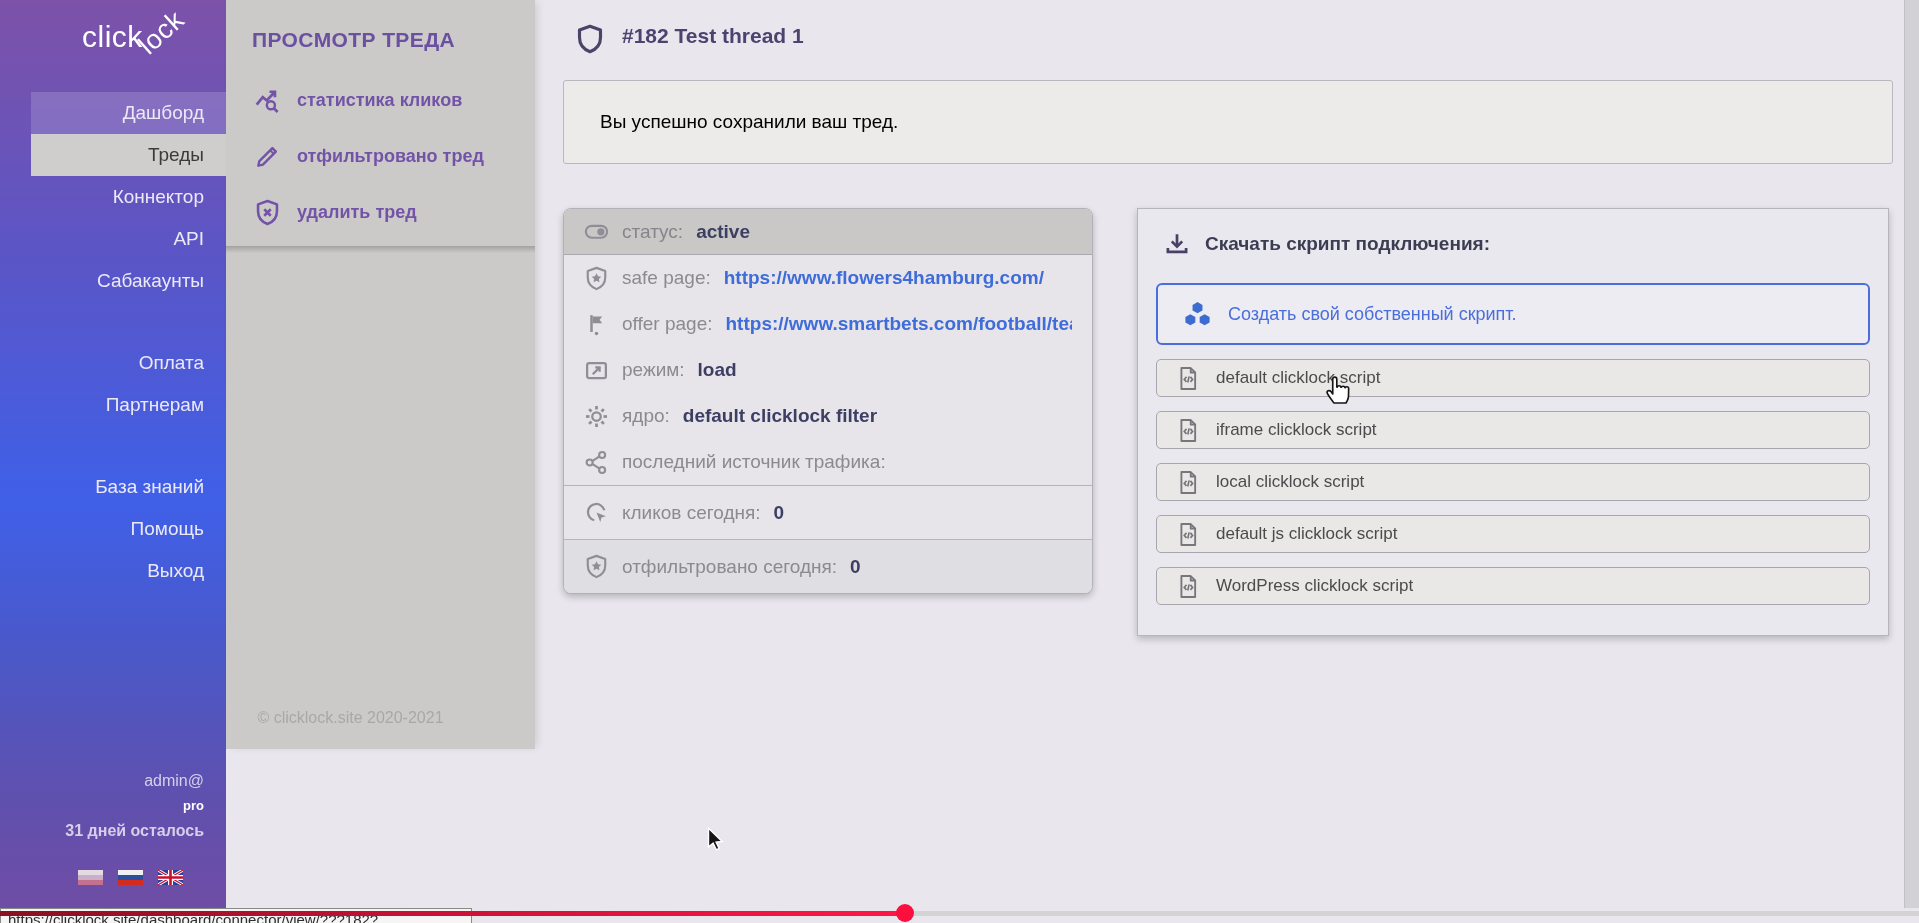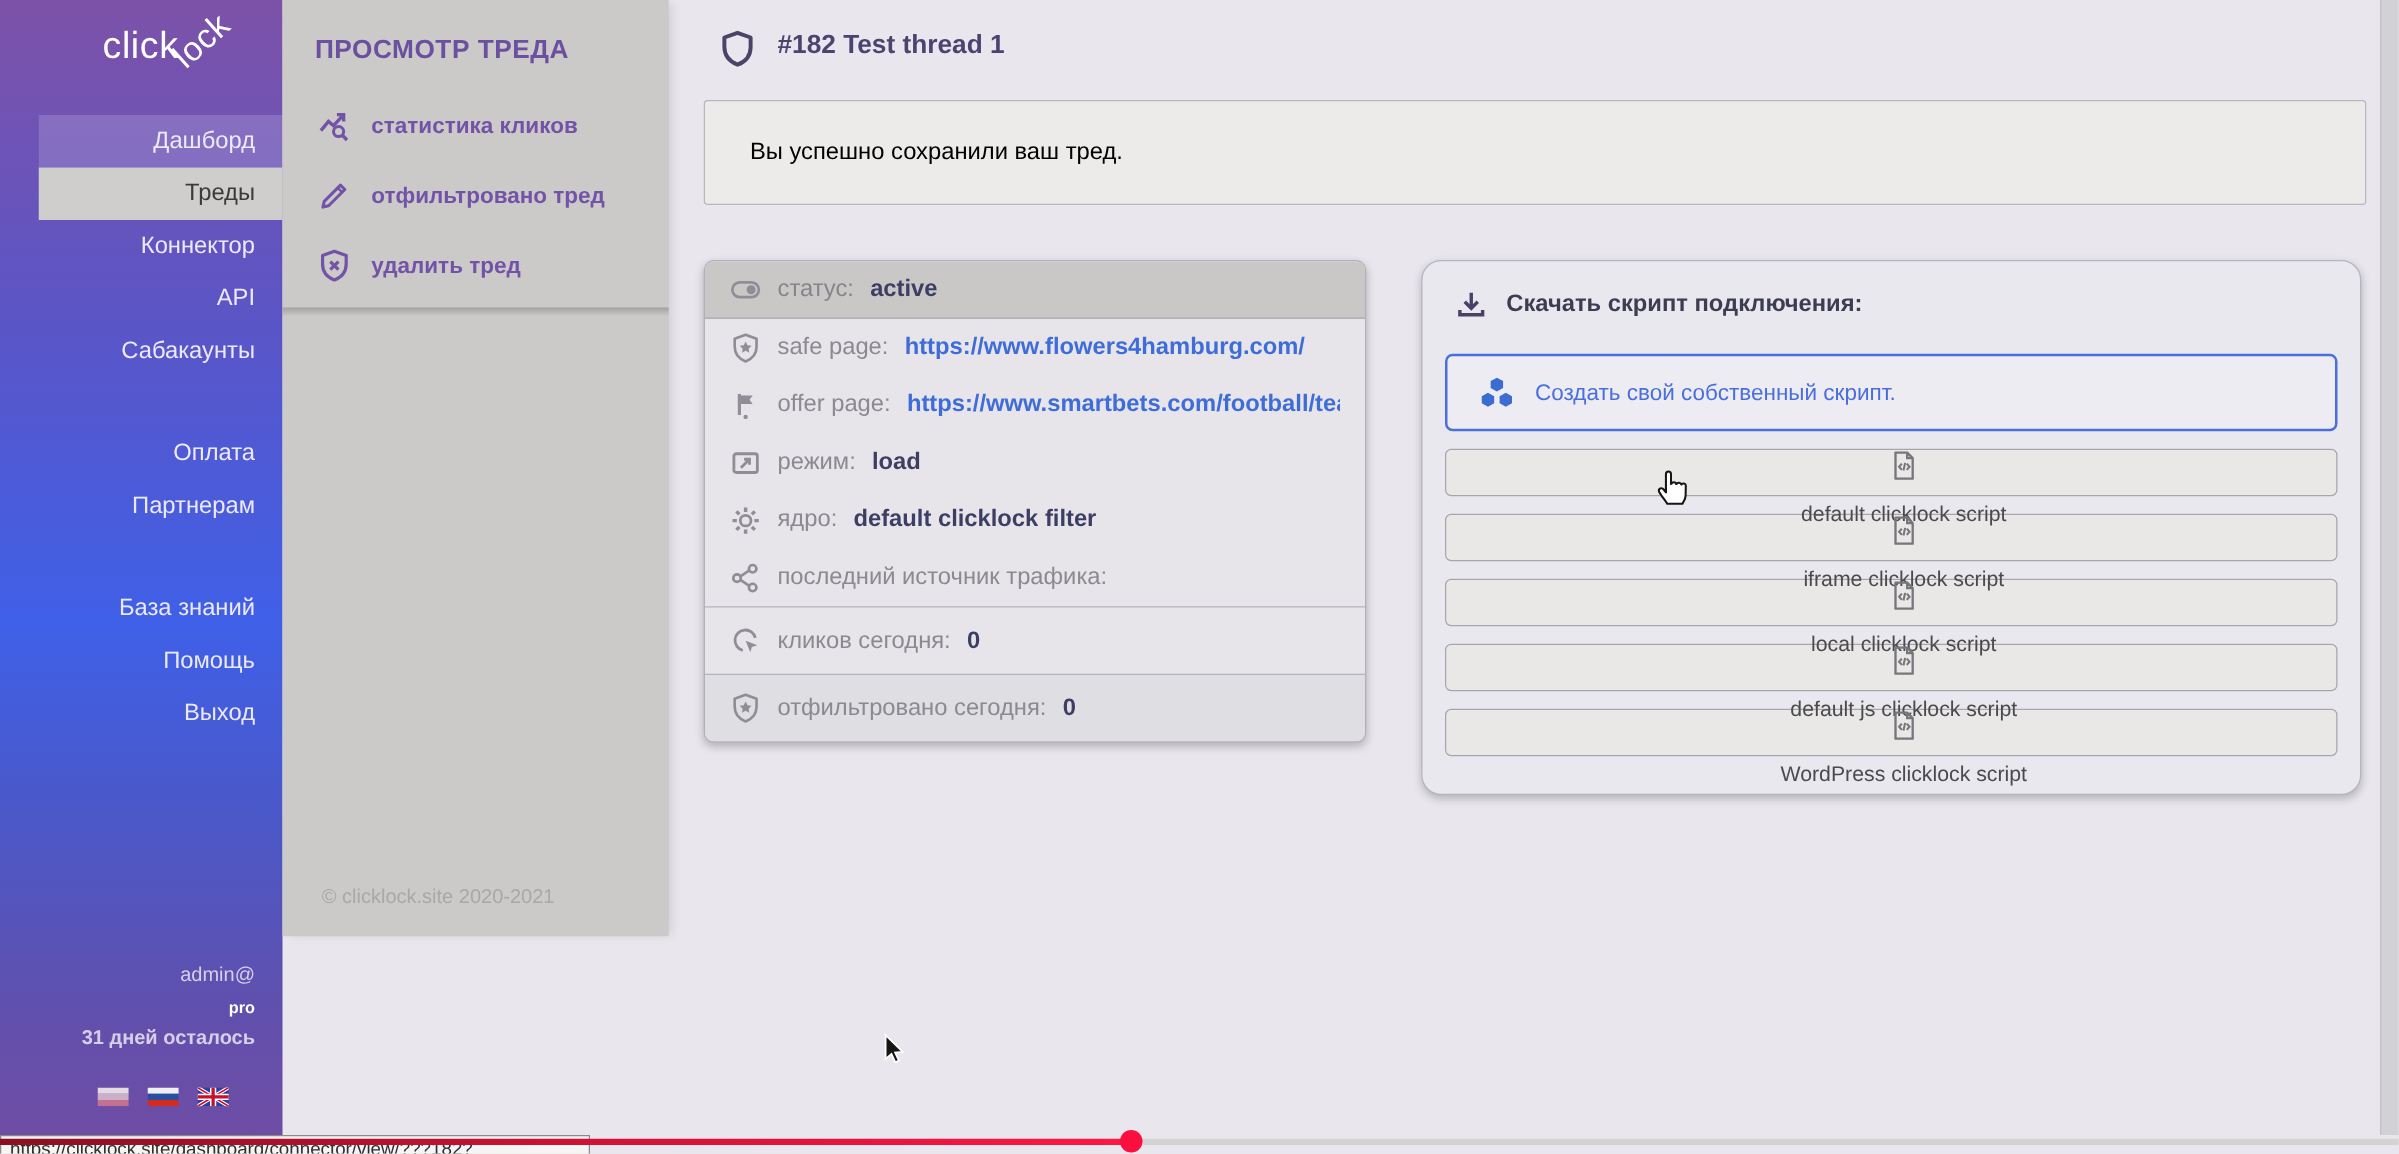--- a/index.html
+++ b/index.html
@@ -59,32 +59,32 @@
     display:flex; align-items:center; gap:13px; padding:0 20px; font-size:19px; color:#85858c; }
   .card-row { display:flex; align-items:center; gap:13px; padding:0 20px; height:46px;
     font-size:19px; color:#8a8a90; white-space:nowrap; overflow:hidden; }
   .card-row .ic, .card-header .ic { width:25px; height:25px; flex:none; color:#8f8e96; }
   .val { font-weight:bold; color:#3d3e63; }
   .val.link { color:#3e6cd8; font-weight:600; overflow:hidden; text-overflow:clip; }
   .card-stats .card-row { border-top:1px solid #b5b3bd; height:54px; }
   .card-stats .card-row:last-child { background:#dfdee2; }
 
   
-  .scripts-panel { flex:1; background:#e9e8ee; border:1px solid #b6b4bf; border-radius:16px;
+  .scripts-panel { flex:1; background:#e9e8ee; border:1px solid #b6b4bf; border-radius:0;
     box-shadow:0 3px 7px rgba(0,0,0,.22); padding:22px 18px 30px 18px; }
   .panel-header { display:flex; align-items:center; gap:15px; padding-left:8px;
     color:#3c3d52; font-weight:bold; font-size:19px; }
   .panel-header .ic { width:26px; height:26px; color:#4a3f66; }
   .create-btn { margin-top:26px; height:62px; border:2px solid #4a6fdc; border-radius:6px;
     background:#edecf2; display:flex; align-items:center; gap:15px; padding-left:24px;
     color:#4a6fdc; font-size:18px; cursor:pointer; }
   .create-btn .ic { width:31px; height:31px; color:#3d6cd0; }
   .script-btn { margin-top:14px; height:38px; border:1.5px solid #a8a6ad; border-radius:5px;
     background:#e9e8e6; display:flex; align-items:center; gap:17px; padding-left:20px;
-    color:#4b4b4d; font-size:17px; cursor:pointer;flex-direction:column; }
+    color:#4b4b4d; font-size:17px; cursor:pointer; }
   .script-btn .ic { width:22px; height:25px; color:#77767c; flex:none; }
 
   
   .scroll-strip { position:absolute; right:0; top:0; width:15px; height:908px;
     background:#d2d1d6; border-left:1px solid #c2c1c7; }
 
   
   .status-tooltip { position:absolute; left:0; bottom:0; height:15px; width:472px;
     background:#f6f5f3; border:1px solid #8a8a8a; border-bottom:none; z-index:5;
     font-size:15px; color:#2e2e2e; padding:2px 6px 0 7px; overflow:hidden; white-space:nowrap; }

